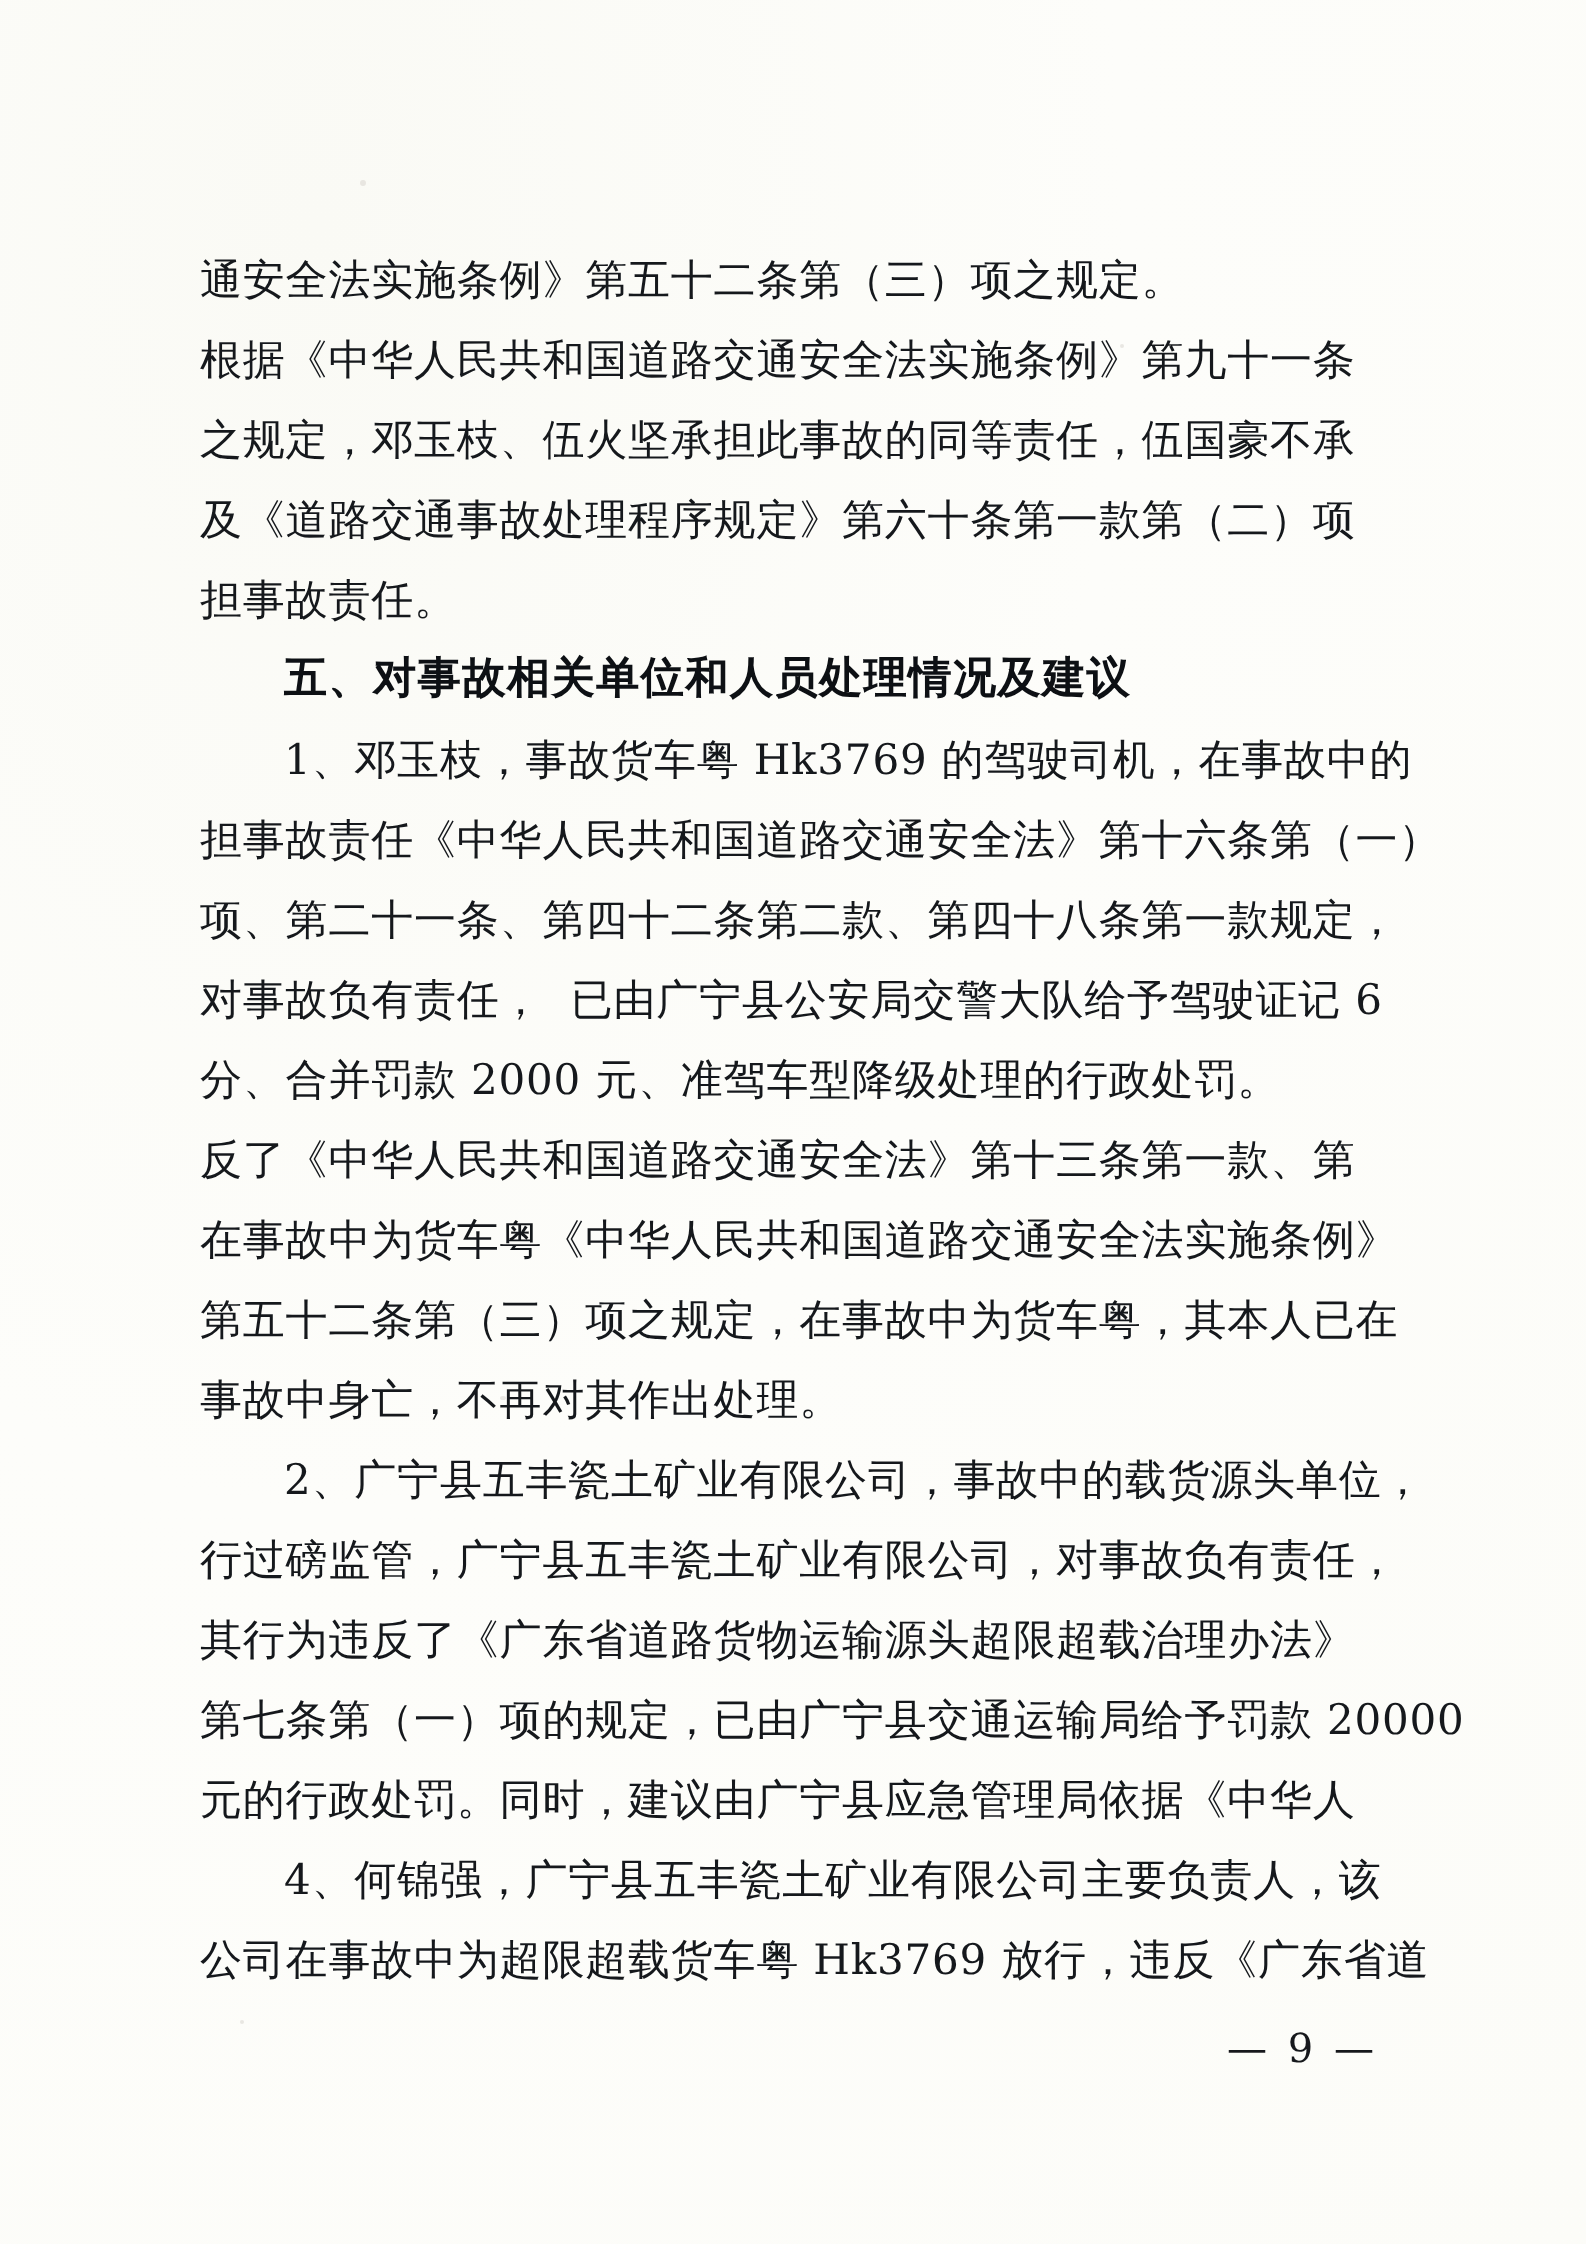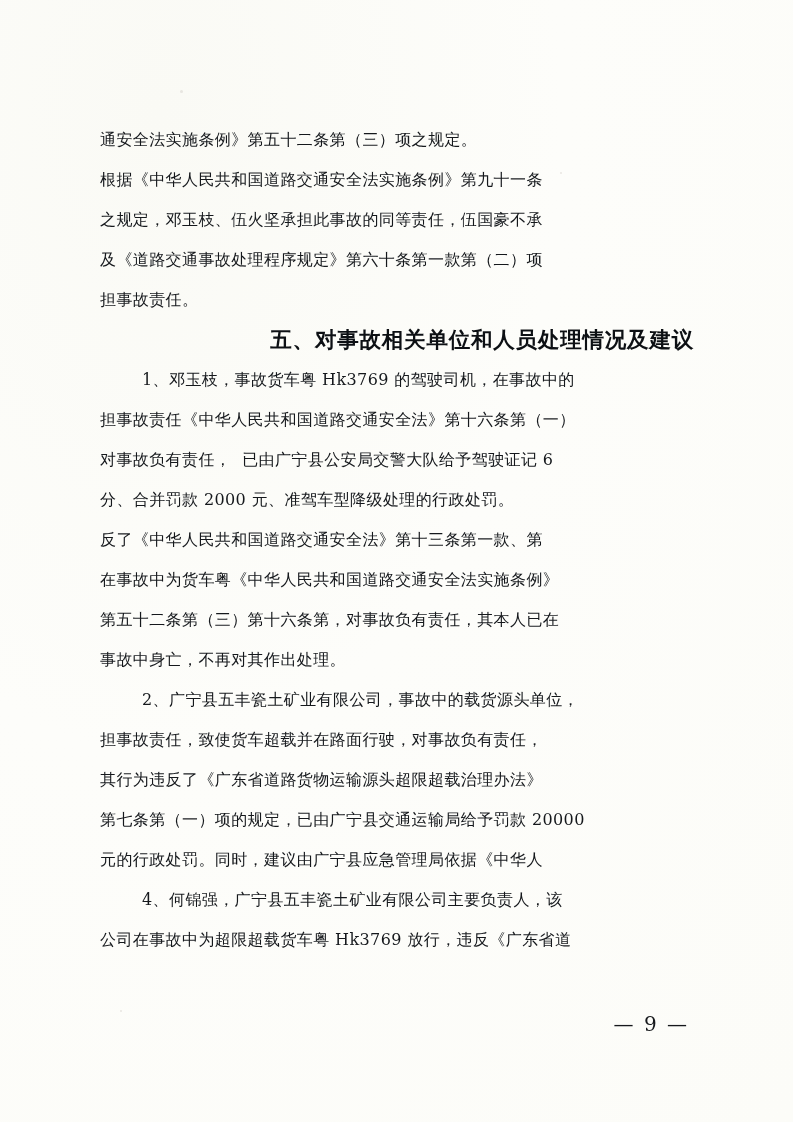--- a/index.html
+++ b/index.html
@@ -29,37 +29,36 @@
       radial-gradient(ellipse at 20% 10%, rgba(250,250,245,1) 0%, rgba(253,253,250,1) 45%, rgba(252,252,248,1) 100%);
     pointer-events: none;
   }
   .content {
     position: absolute;
     left: 100px;
     top: 120px;
     width: 594px;
   }
   .line {
-    font-size: 16px;
+    font-size: 21px;
     line-height: 40px;
     color: #15181c;
     letter-spacing: 0.4px;
     white-space: pre;
     text-align: justify;
     font-family: "DejaVu Serif", "Liberation Serif", serif;
   }
   .heading {
     font-size: 21.5px;
     line-height: 40px;
     font-weight: bold;
     color: #0d1014;
     letter-spacing: 0.8px;
     white-space: pre;
     padding-left: 42px;
-    text-align: right;
   }
   .para-first {
     padding-left: 42px;
   }
   .page-number {
     position: absolute;
     right: 104px;
     bottom: 86px;
     font-size: 20px;
     color: #16181c;
@@ -95,34 +94,35 @@
       <div class="line">之规定，邓玉枝、伍火坚承担此事故的同等责任，伍国豪不承</div>
       <div class="line">及《道路交通事故处理程序规定》第六十条第一款第（二）项</div>
       <div class="line">担事故责任。</div>
     </div>
 
     <div class="heading">五、对事故相关单位和人员处理情况及建议</div>
 
     <div>
       <div class="line para-first">1、邓玉枝，事故货车粤 Hk3769 的驾驶司机，在事故中的</div>
       <div class="line">担事故责任《中华人民共和国道路交通安全法》第十六条第（一）</div>
+      <div class="line">项、第二十一条、第四十二条第二款、第四十八条第一款规定，</div>
       <div class="line">对事故负有责任，  已由广宁县公安局交警大队给予驾驶证记 6</div>
       <div class="line">分、合并罚款 2000 元、准驾车型降级处理的行政处罚。</div>
     </div>
 
     <div>
       <div class="line">反了《中华人民共和国道路交通安全法》第十三条第一款、第</div>
       <div class="line">在事故中为货车粤《中华人民共和国道路交通安全法实施条例》</div>
-      <div class="line">第五十二条第（三）第十六条第，对事故负有责任，其本人已在</div>
+      <div class="line">第五十二条第（三）项之规定，在事故中为货车粤，其本人已在</div>
       <div class="line">事故中身亡，不再对其作出处理。</div>
     </div>
 
     <div>
       <div class="line para-first">2、广宁县五丰瓷土矿业有限公司，事故中的载货源头单位，</div>
-      <div class="line">担事故责任，致使货车超载并在路面行驶，对事故负有责任，</div>
+      <div class="line">行过磅监管，广宁县五丰瓷土矿业有限公司，对事故负有责任，</div>
       <div class="line">其行为违反了《广东省道路货物运输源头超限超载治理办法》</div>
       <div class="line">第七条第（一）项的规定，已由广宁县交通运输局给予罚款 20000</div>
       <div class="line">元的行政处罚。同时，建议由广宁县应急管理局依据《中华人</div>
     </div>
 
     <div>
       <div class="line para-first">4、何锦强，广宁县五丰瓷土矿业有限公司主要负责人，该</div>
       <div class="line">公司在事故中为超限超载货车粤 Hk3769 放行，违反《广东省道</div>
     </div>
 

